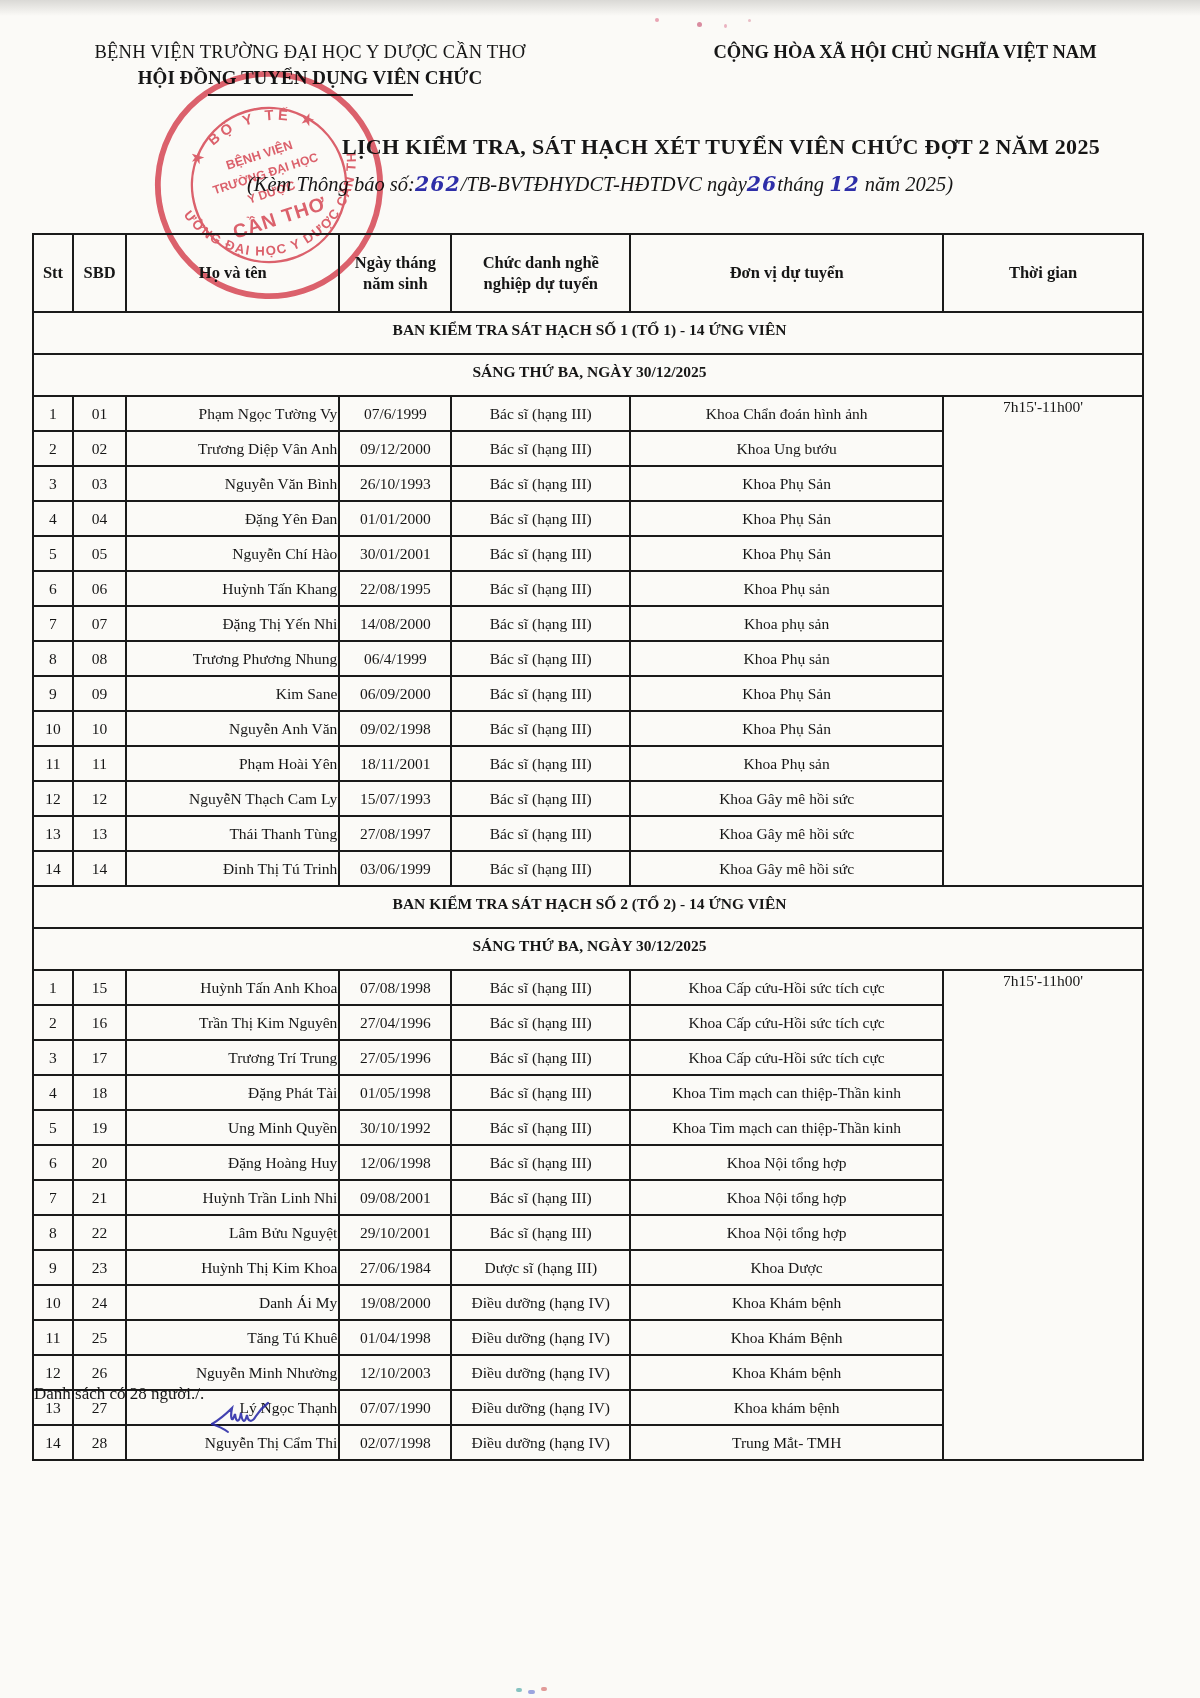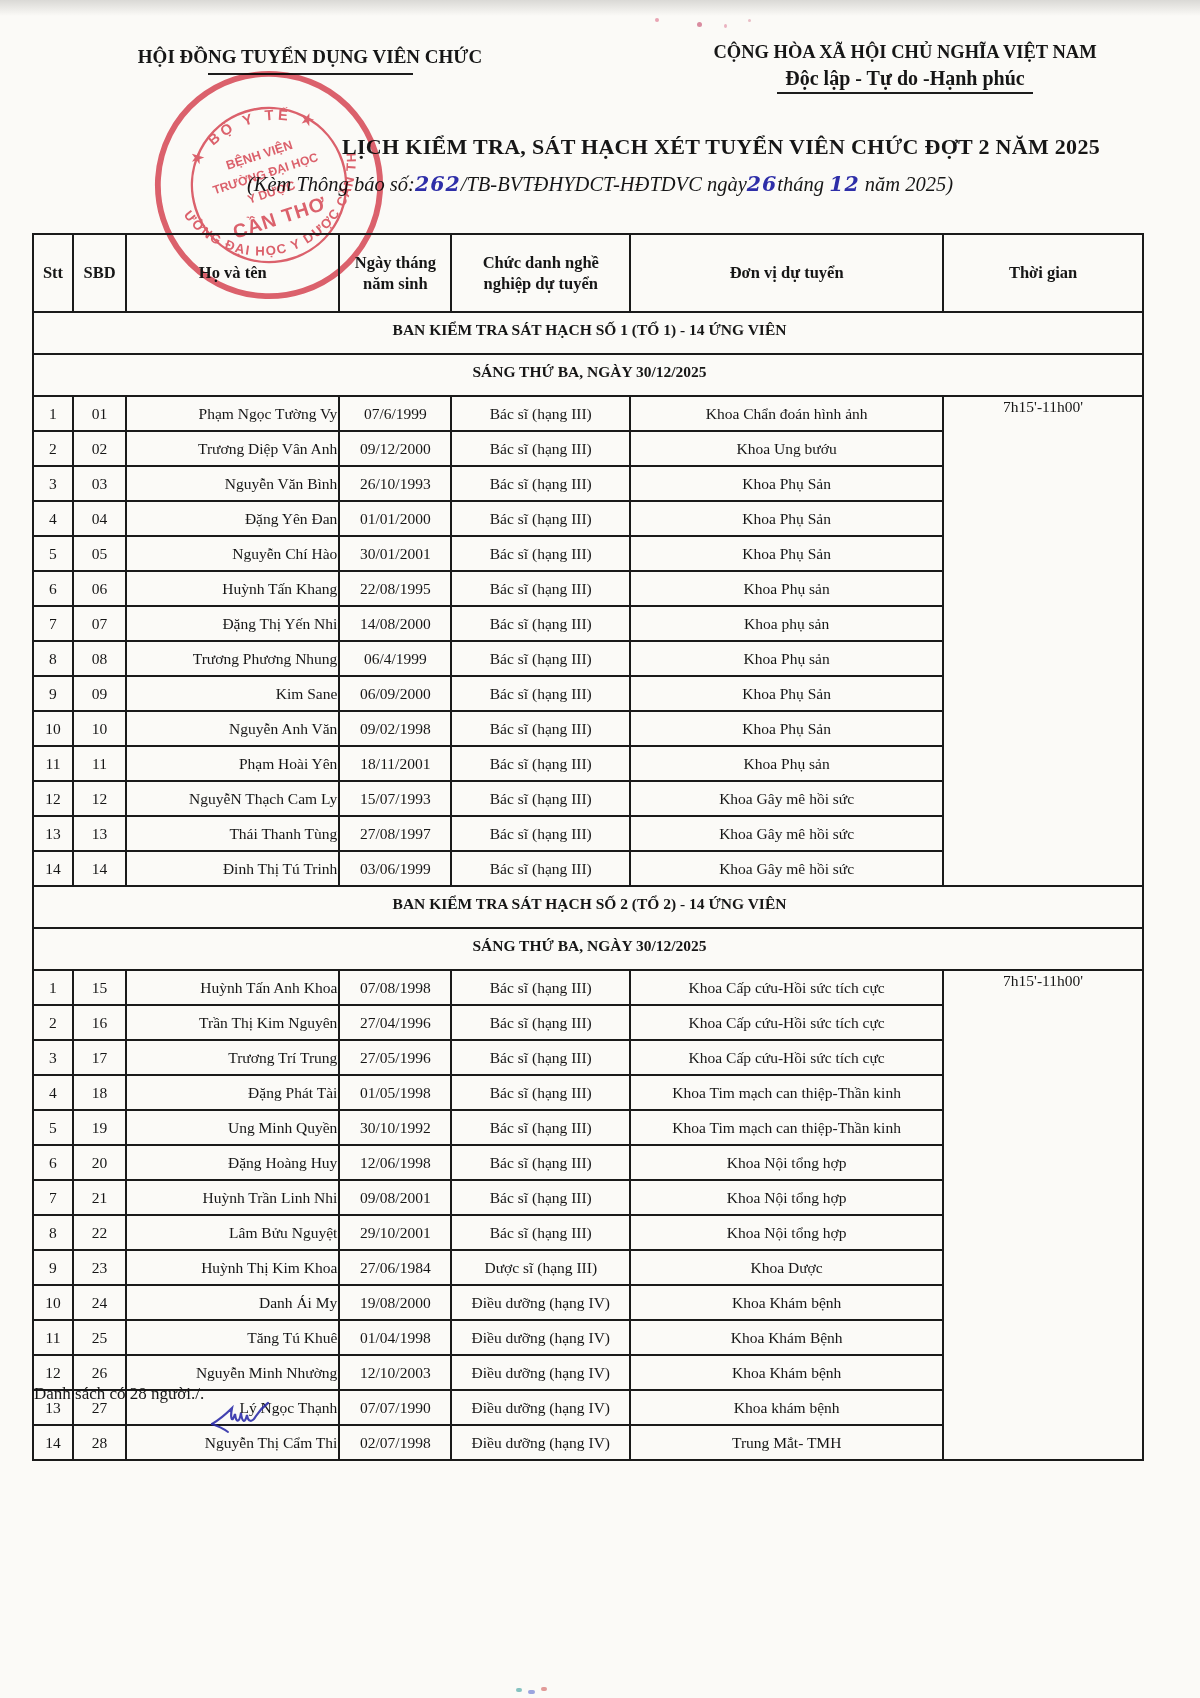--- a/index.html
+++ b/index.html
@@ -66,27 +66,27 @@
 <div class="scan-edge-top"></div>
 <div class="speck" style="left:655px;top:18px;width:4px;height:4px;background:rgba(210,60,95,.45);"></div>
 <div class="speck" style="left:697px;top:22px;width:5px;height:5px;background:rgba(190,50,90,.55);"></div>
 <div class="speck" style="left:724px;top:24px;width:3px;height:4px;background:rgba(210,70,110,.4);"></div>
 <div class="speck" style="left:748px;top:19px;width:3px;height:3px;background:rgba(200,80,110,.35);"></div>
 <div class="speck" style="left:516px;top:1688px;width:6px;height:4px;background:rgba(40,150,150,.55);border-radius:2px;"></div>
 <div class="speck" style="left:528px;top:1690px;width:7px;height:4px;background:rgba(60,80,200,.5);border-radius:2px;"></div>
 <div class="speck" style="left:541px;top:1687px;width:6px;height:4px;background:rgba(200,60,60,.5);border-radius:2px;"></div>
 
 <div class="org-block">
+  <div class="org-line1">BỆNH VIỆN TRƯỜNG ĐẠI HỌC Y DƯỢC CẦN THƠ</div>
   <div class="org-line2">HỘI ĐỒNG TUYỂN DỤNG VIÊN CHỨC</div>
   <div class="org-rule"></div>
 </div>
 
 <div class="nation-block">
   <div class="nation-line1">CỘNG HÒA XÃ HỘI CHỦ NGHĨA VIỆT NAM</div>
-  <div><span class="nation-line2">Độc lập - Tự do -Hạnh phúc</span></div>
 </div>
 
 <div class="doc-title">LỊCH KIỂM TRA, SÁT HẠCH XÉT TUYỂN VIÊN CHỨC ĐỢT 2 NĂM 2025</div>
 
 <div class="doc-subtitle"><span>(Kèm Thông báo số:</span><span class="ink">262</span><span>/TB-BVTĐHYDCT-HĐTDVC ngày</span><span class="ink">26</span><span>tháng </span><span class="ink">12</span><span> năm 2025)</span></div>
 
 <svg class="stamp" viewBox="0 0 240 240">
   <defs>
     <path id="arcTop" d="M 28,126 A 95,95 0 0 1 212,126" fill="none"></path>
     <path id="arcBottom" d="M 26,118 A 97,97 0 0 0 214,118" fill="none"></path>

